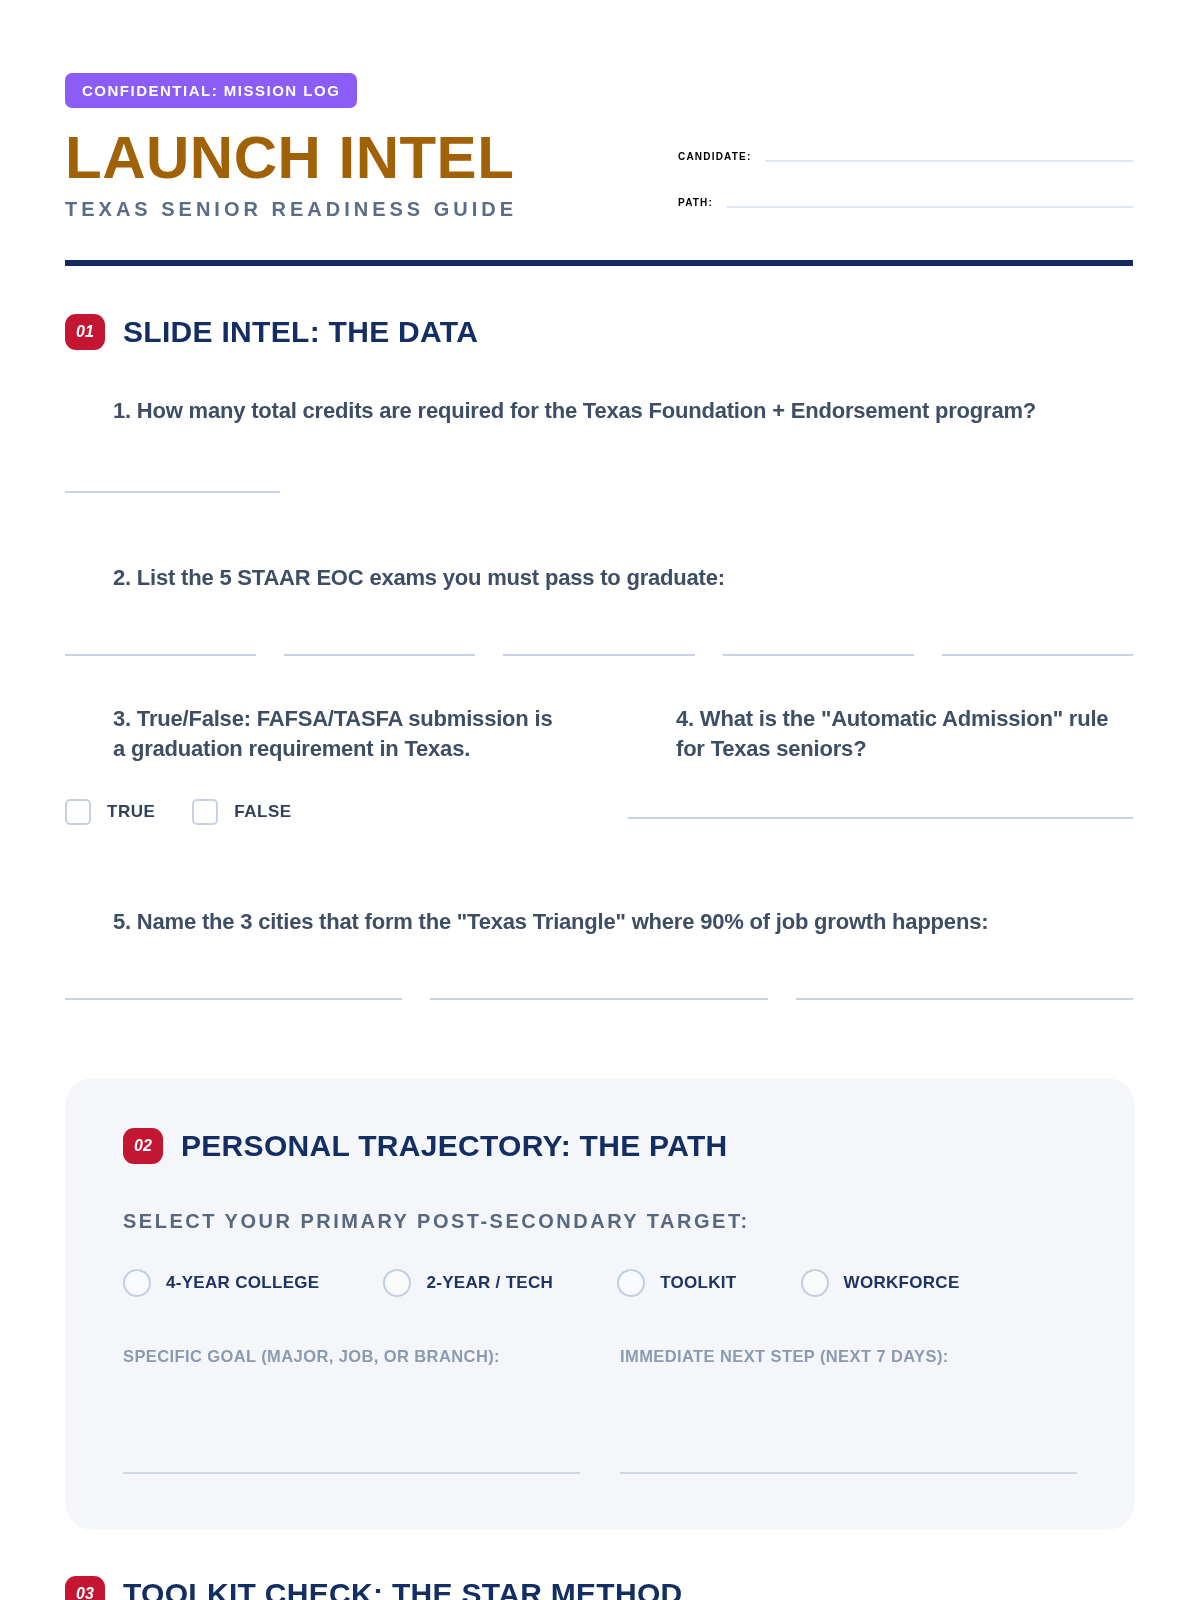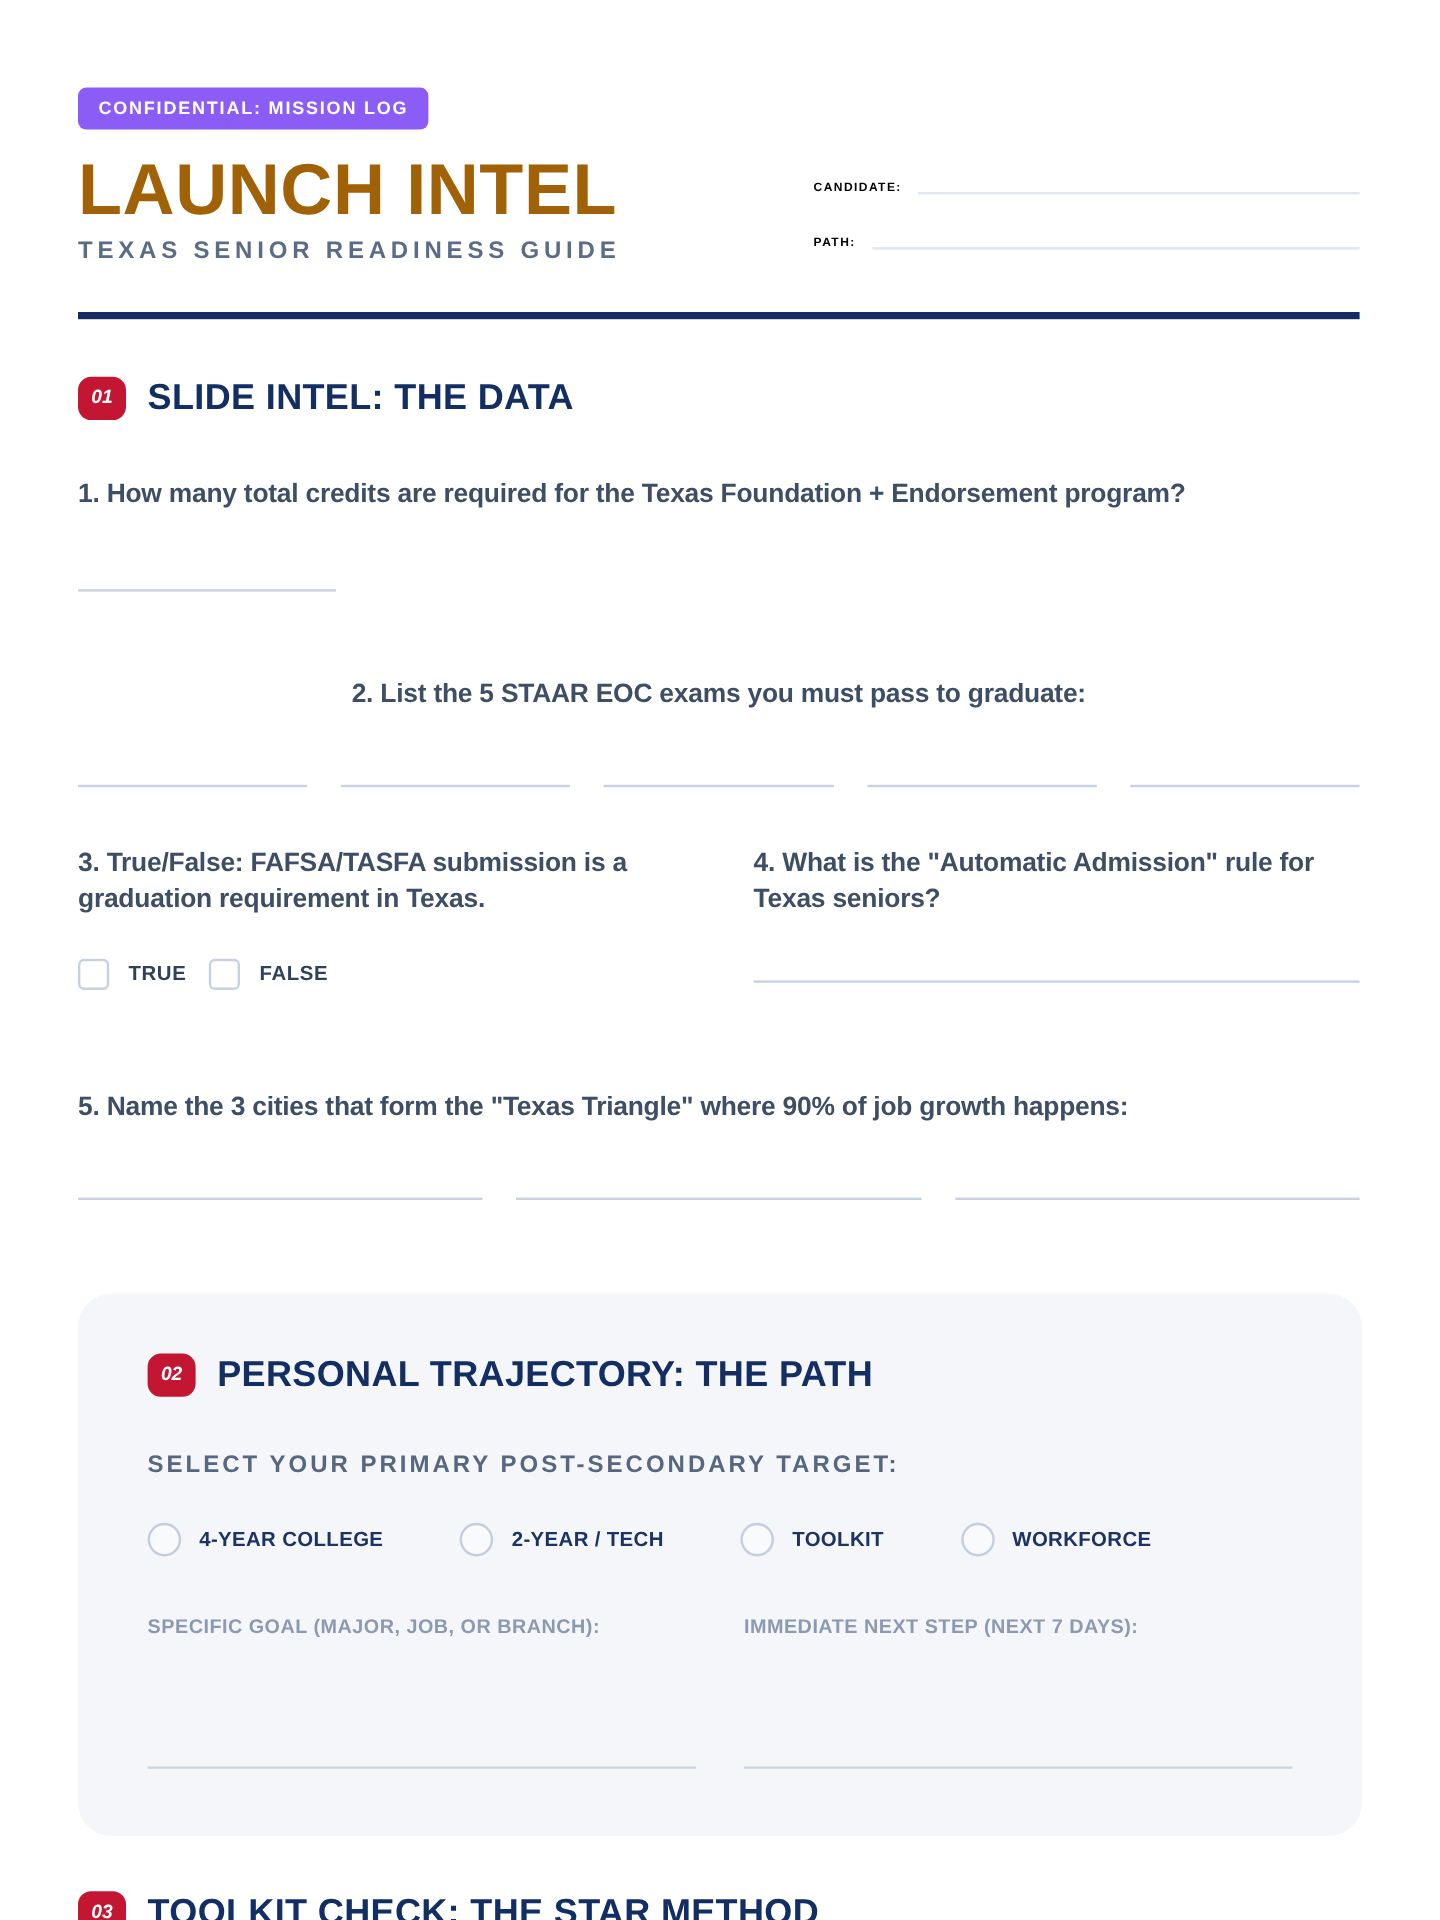--- a/index.html
+++ b/index.html
@@ -56,30 +56,30 @@
     display:flex; align-items:center; justify-content:center;
     color:#ffffff; font-size:16px; font-weight:900; font-style:italic;
     flex:0 0 auto;
   }
   .sec-title {
     font-size:30px; font-weight:900; color:#132e63; letter-spacing:0.3px;
   }
   .sh-1 { margin-top:48px; }
 
   
-  .question { font-size:22px; font-weight:bold; color:#3e4e64; letter-spacing:-0.2px; line-height:1.4; }
+  .question { font-size:22px; font-weight:bold; color:#3e4e64; letter-spacing:-0.2px; line-height:1.4;margin-left:48px; }
   .q1 { margin-top:46px; }
   .q1-line { margin-top:64px; width:215px; border-bottom:2px solid #c8d3e2; }
-  .q2 { margin-top:70px;text-align:center; }
+  .q2 { margin-top:70px; }
   .line-row { display:flex; gap:28px; margin-top:60px; }
   .line-row .answer-line { flex:1; border-bottom:2px solid #c8d3e2; }
 
   .two-col { display:flex; gap:58px; margin-top:48px; }
   .col { flex:1; display:flex; flex-direction:column; }
-  .tf-row { display:flex; align-items:center; gap:19px; margin-top:34px; }
+  .tf-row { display:flex; align-items:center; gap:37px; margin-top:34px; }
   .tf-option { display:flex; align-items:center; gap:16px; }
   .checkbox {
     width:26px; height:26px;
     border:2px solid #c7d2e1; border-radius:5px; background:#ffffff;
   }
   .tf-label { font-size:17px; font-weight:bold; color:#31415a; letter-spacing:0.5px; }
   .q4-line { margin-top:52px; border-bottom:2px solid #c8d3e2; }
 
   .q5 { margin-top:82px; }
 

